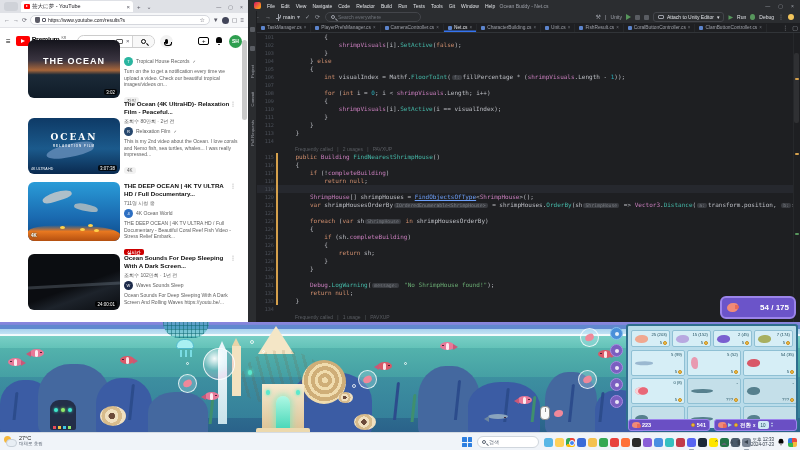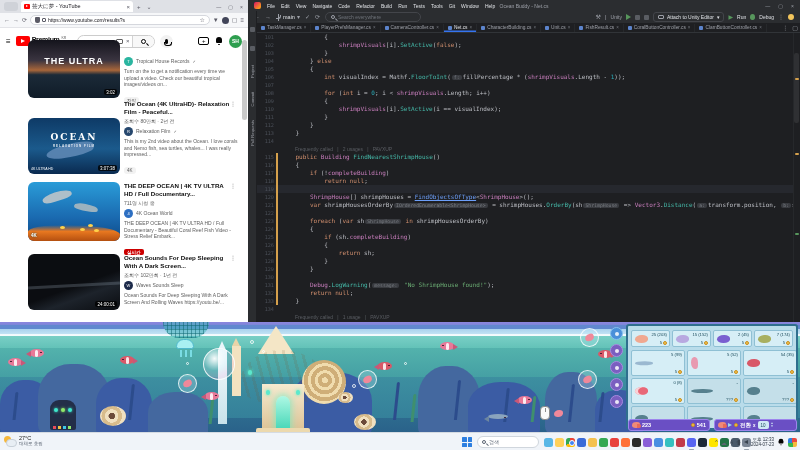--- a/index.html
+++ b/index.html
@@ -284,21 +284,21 @@
       </div>
       <div class="yt-right">
         <span class="create"></span>
         <span class="bell"></span>
         <span class="yt-avatar">SH</span>
       </div>
     </div>
 
     <div class="vrow" style="top:40px;">
       <div class="thumb" style="top:0;height:58px;background:linear-gradient(180deg,#14141c 0%,#3a3440 35%,#a8663a 52%,#1b2a38 60%,#101c28 100%);">
-        <div class="t-label" style="top:16px;font-size:9px;letter-spacing:1px;">THE ULTRA</div>
+        <div class="t-label" style="top:16px;font-size:9px;letter-spacing:1px;">THE OCEAN</div>
         <span class="dur">3:02</span>
       </div>
       <div class="vtext" style="top:14px;">
         <div class="chanline">
           <span class="chanav" style="background:#2ab5a0;">T</span>
           <span class="vchan">Tropical House Records</span>
           <span class="vcheck">✓</span>
         </div>
         <div class="vdesc">Turn on the to get a notification every time we upload a video. Check our beautiful tropical images/videos on...</div>
         <span class="chip">자막</span>
@@ -632,20 +632,24 @@
         </div>
       </div>
     <div class="ide-minimap">
       <span class="mm-thumb"></span>
       <span class="mm-mark" style="top:45px;background:#d5a04c;"></span>
       <span class="mm-mark" style="top:120px;background:#d5a04c;"></span>
       <span class="mm-mark" style="top:200px;background:#57965c;"></span>
     </div>
   </section>
 
+  <div id="shrimp-badge">
+    <span class="shrimp-g"></span>
+    <span class="cnt">54 / 175</span>
+  </div>
 
   <section id="game">
 
     <div class="rock" style="left:0;top:58px;width:52px;height:55px;"></div>
     <div class="rock lt" style="left:38px;top:42px;width:72px;height:70px;"></div>
     <div class="rock" style="left:96px;top:56px;width:56px;height:58px;"></div>
     <div class="rock lt" style="left:148px;top:70px;width:60px;height:45px;"></div>
     <div class="rock" style="left:290px;top:50px;width:82px;height:64px;"></div>
     <div class="rock lt" style="left:418px;top:44px;width:62px;height:70px;"></div>
     <div class="rock" style="left:468px;top:60px;width:72px;height:54px;"></div>

